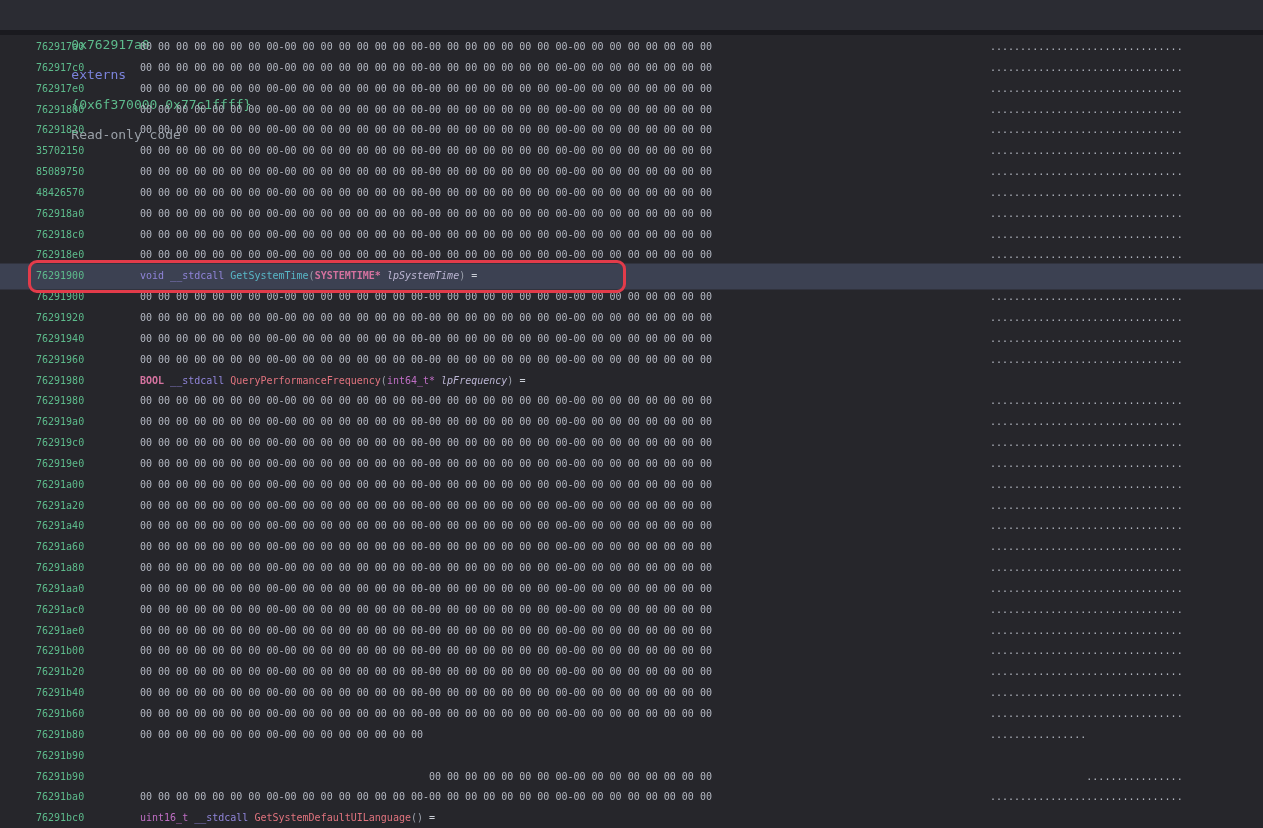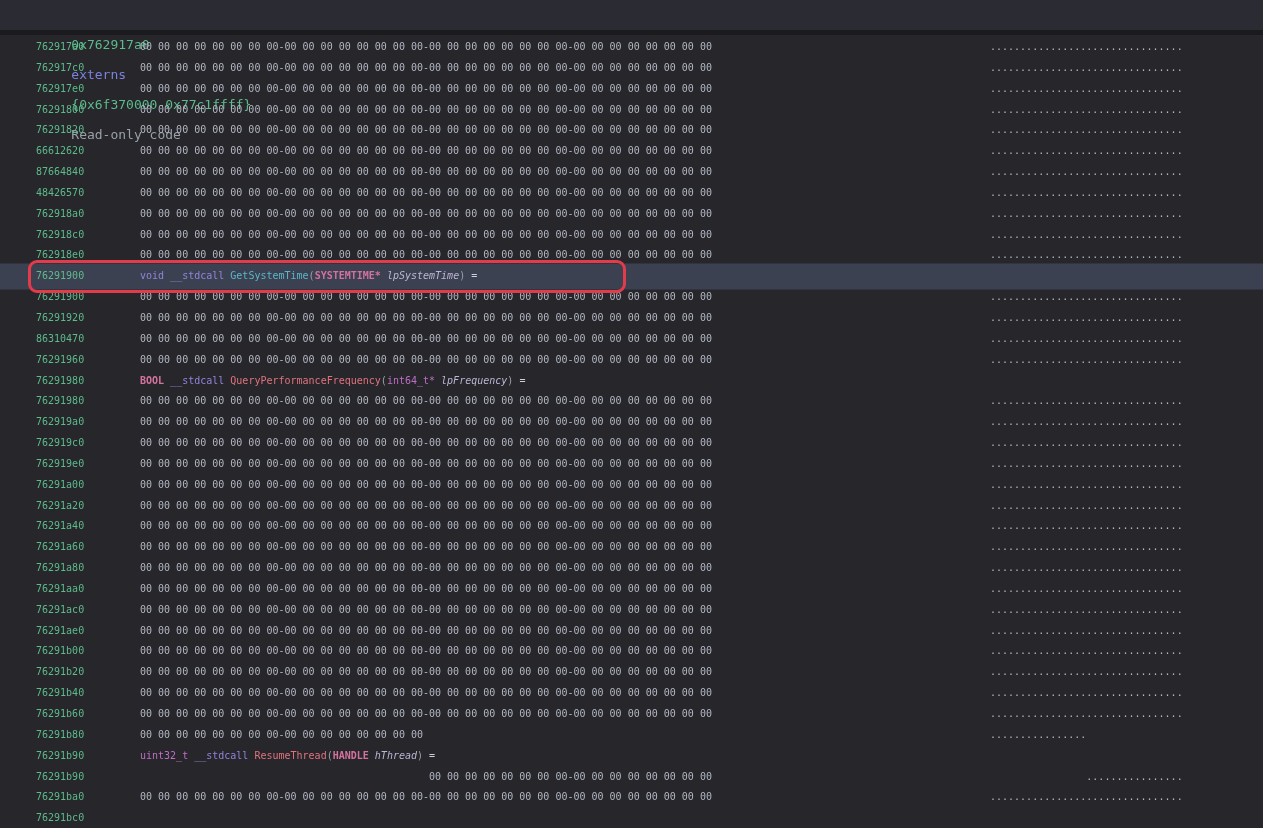--- a/index.html
+++ b/index.html
@@ -67,26 +67,26 @@
         <span class="col addr">76291800</span>
         <span class="col hexcol">00 00 00 00 00 00 00 00-00 00 00 00 00 00 00 00-00 00 00 00 00 00 00 00-00 00 00 00 00 00 00 00</span>
         <span class="col asciicol">................................</span>
       </div>
       <div class="row">
         <span class="col addr">76291820</span>
         <span class="col hexcol">00 00 00 00 00 00 00 00-00 00 00 00 00 00 00 00-00 00 00 00 00 00 00 00-00 00 00 00 00 00 00 00</span>
         <span class="col asciicol">................................</span>
       </div>
       <div class="row">
-        <span class="col addr">66612620</span>
-        <span class="col hexcol">00 00 00 00 00 00 00 00-00 00 00 00 00 00 00 00-00 00 00 00 00 00 00 00-00 00 00 00 00 00 00 00</span>
-        <span class="col asciicol">................................</span>
-      </div>
-      <div class="row">
-        <span class="col addr">87664840</span>
+        <span class="col addr">35702150</span>
+        <span class="col hexcol">00 00 00 00 00 00 00 00-00 00 00 00 00 00 00 00-00 00 00 00 00 00 00 00-00 00 00 00 00 00 00 00</span>
+        <span class="col asciicol">................................</span>
+      </div>
+      <div class="row">
+        <span class="col addr">85089750</span>
         <span class="col hexcol">00 00 00 00 00 00 00 00-00 00 00 00 00 00 00 00-00 00 00 00 00 00 00 00-00 00 00 00 00 00 00 00</span>
         <span class="col asciicol">................................</span>
       </div>
       <div class="row">
         <span class="col addr">48426570</span>
         <span class="col hexcol">00 00 00 00 00 00 00 00-00 00 00 00 00 00 00 00-00 00 00 00 00 00 00 00-00 00 00 00 00 00 00 00</span>
         <span class="col asciicol">................................</span>
       </div>
       <div class="row">
         <span class="col addr">762918a0</span>
@@ -112,21 +112,21 @@
         <span class="col addr">76291900</span>
         <span class="col hexcol">00 00 00 00 00 00 00 00-00 00 00 00 00 00 00 00-00 00 00 00 00 00 00 00-00 00 00 00 00 00 00 00</span>
         <span class="col asciicol">................................</span>
       </div>
       <div class="row">
         <span class="col addr">76291920</span>
         <span class="col hexcol">00 00 00 00 00 00 00 00-00 00 00 00 00 00 00 00-00 00 00 00 00 00 00 00-00 00 00 00 00 00 00 00</span>
         <span class="col asciicol">................................</span>
       </div>
       <div class="row">
-        <span class="col addr">86310470</span>
+        <span class="col addr">76291940</span>
         <span class="col hexcol">00 00 00 00 00 00 00 00-00 00 00 00 00 00 00 00-00 00 00 00 00 00 00 00-00 00 00 00 00 00 00 00</span>
         <span class="col asciicol">................................</span>
       </div>
       <div class="row">
         <span class="col addr">76291960</span>
         <span class="col hexcol">00 00 00 00 00 00 00 00-00 00 00 00 00 00 00 00-00 00 00 00 00 00 00 00-00 00 00 00 00 00 00 00</span>
         <span class="col asciicol">................................</span>
       </div>
       <div class="row">
         <span class="col addr">76291980</span>
@@ -212,29 +212,29 @@
         <span class="col hexcol">00 00 00 00 00 00 00 00-00 00 00 00 00 00 00 00-00 00 00 00 00 00 00 00-00 00 00 00 00 00 00 00</span>
         <span class="col asciicol">................................</span>
       </div>
       <div class="row">
         <span class="col addr">76291b80</span>
         <span class="col hexcol">00 00 00 00 00 00 00 00-00 00 00 00 00 00 00 00</span>
         <span class="col asciicol">................</span>
       </div>
       <div class="row">
         <span class="col addr">76291b90</span>
-        <span class="col hexcol"><span class="tok-type-int">uint32_t </span><span class="tok-kw">__stdcall </span><span class="tok-fn">ResumeThread</span><span class="tok-punct">(</span><span class="tok-type-win">HANDLE</span><span class="tok-plain"> </span><span class="tok-param">hThread</span><span class="tok-punct">)</span><span class="tok-plain"> </span><span class="tok-eq">=</span></span>
       </div>
       <div class="row">
         <span class="col addr">76291b90</span>
         <span class="col hexcol">                                                00 00 00 00 00 00 00 00-00 00 00 00 00 00 00 00</span>
         <span class="col asciicol">                ................</span>
       </div>
       <div class="row">
         <span class="col addr">76291ba0</span>
         <span class="col hexcol">00 00 00 00 00 00 00 00-00 00 00 00 00 00 00 00-00 00 00 00 00 00 00 00-00 00 00 00 00 00 00 00</span>
         <span class="col asciicol">................................</span>
       </div>
       <div class="row">
         <span class="col addr">76291bc0</span>
+        <span class="col hexcol"><span class="tok-type-int">uint16_t </span><span class="tok-kw">__stdcall </span><span class="tok-fn">GetSystemDefaultUILanguage</span><span class="tok-punct">()</span><span class="tok-plain"> </span><span class="tok-eq">=</span></span>
       </div>
     </div>
 </div>
 
 </body></html>

